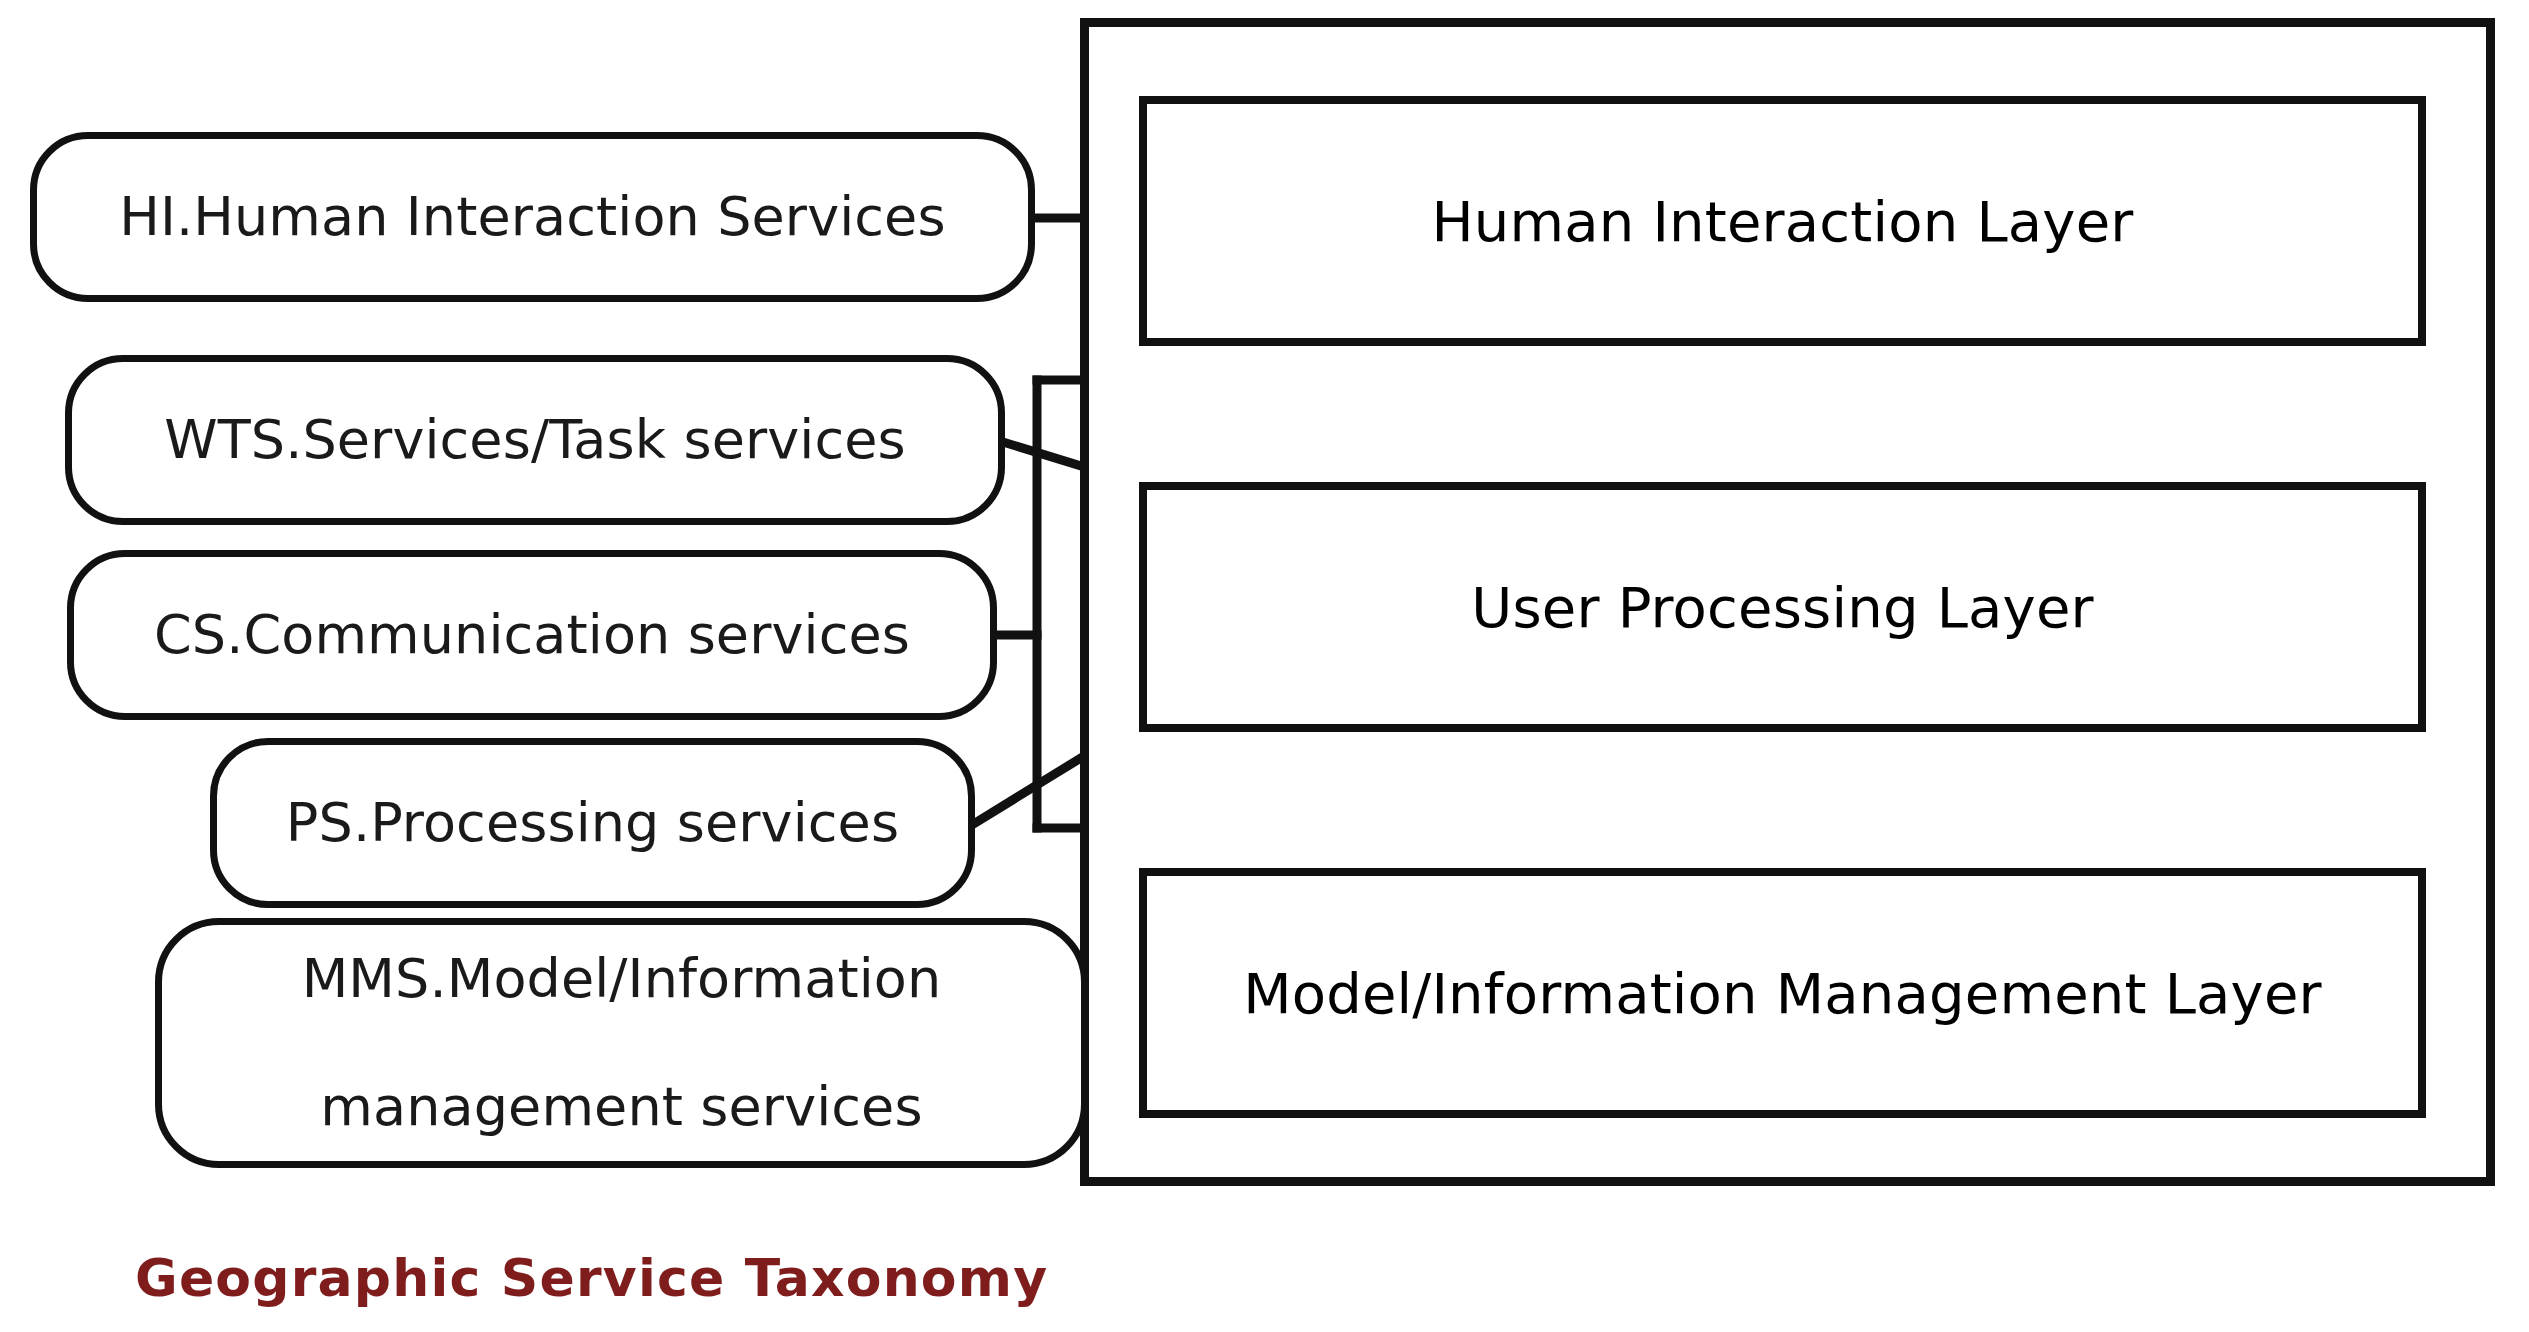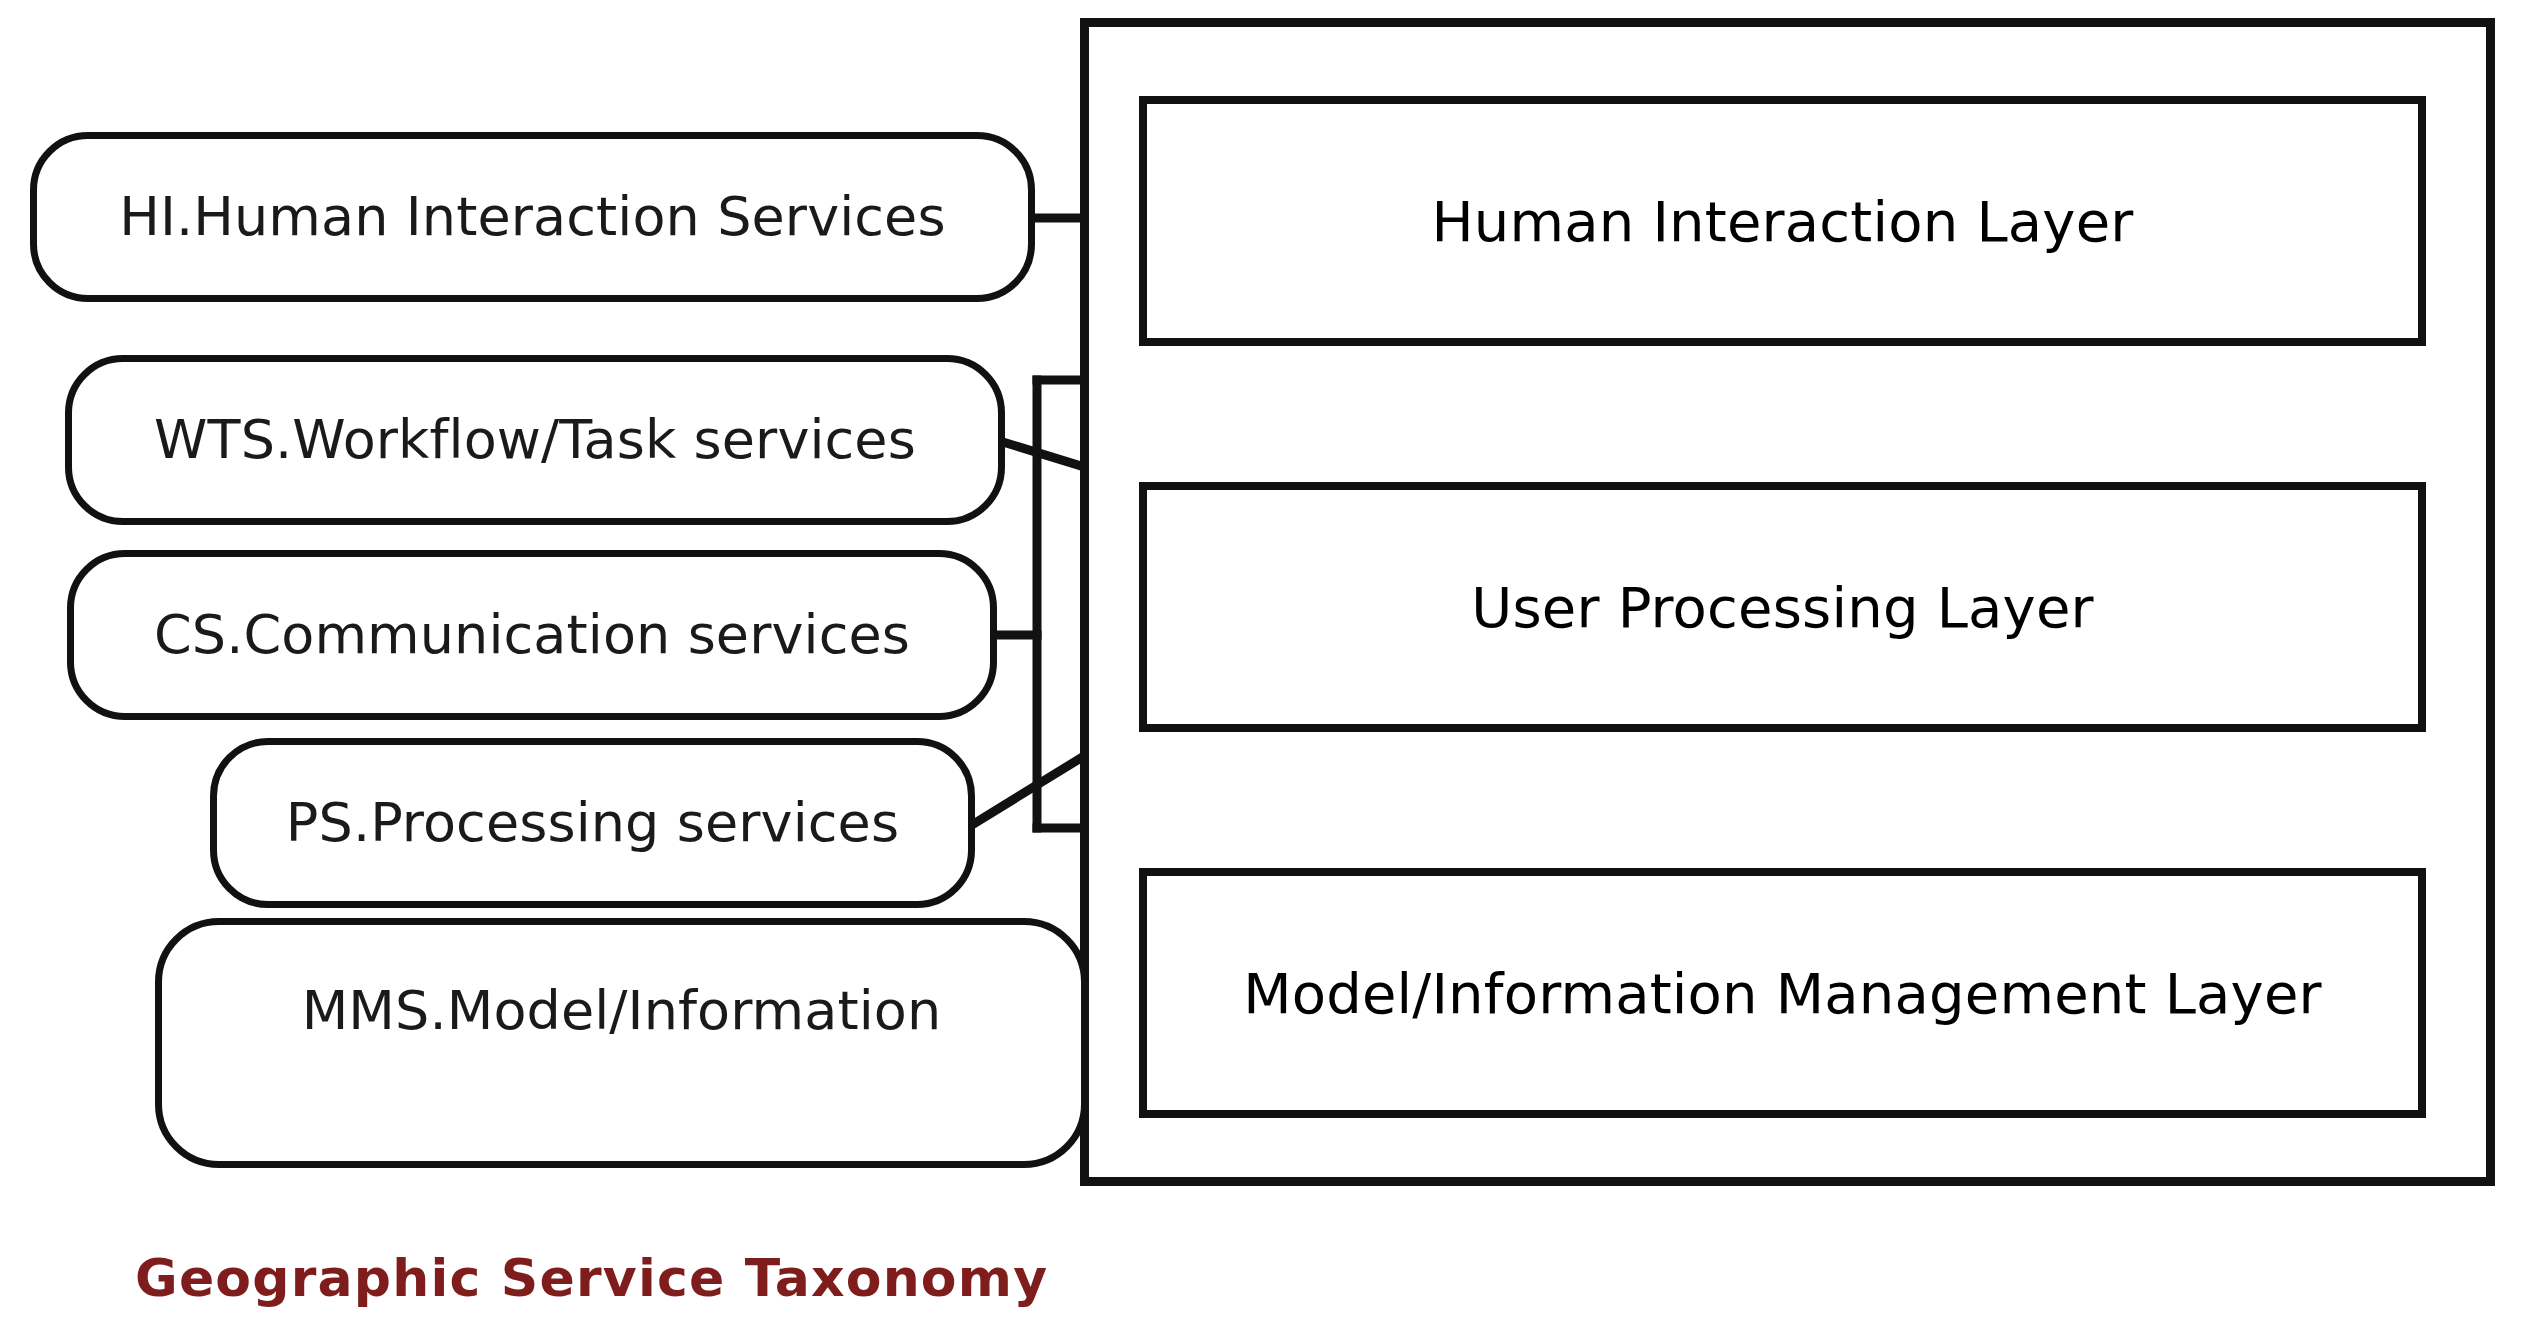--- a/index.html
+++ b/index.html
@@ -110,34 +110,35 @@
       <polygon points="1779,726 1752,786 1806,786"></polygon>
       <polygon points="1779,874 1752,814 1806,814"></polygon>
     </g>
   </svg>
 
   <div class="pill" style="left:30px; top:132px; width:1005px; height:170px;">
     <span>HI.Human Interaction Services</span>
   </div>
 
   <div class="pill" style="left:65px; top:355px; width:940px; height:170px;">
-    <span>WTS.Workflow/Task services</span>
+    <span>WTS.Services/Task services</span>
   </div>
 
   <div class="pill" style="left:55px; top:550px; width:930px; height:170px;margin-left:12px;">
     <span>CS.Communication services</span>
   </div>
 
   <div class="pill" style="left:210px; top:738px; width:765px; height:170px;">
     <span>PS.Processing services</span>
   </div>
 
   <div class="pill" style="left:155px; top:918px; width:933px; height:250px; border-radius:64px;">
     <span>
       <span>MMS.Model/Information</span><br>
+      <span>management services</span>
     </span>
   </div>
 
   <div class="arch-frame" style="left:1080px; top:18px; width:1415px; height:1168px;"></div>
 
   <div class="layer-box" style="left:1139px; top:96px; width:1287px; height:250px;">
     <span>Human Interaction Layer</span>
   </div>
 
   <div class="layer-box" style="left:1139px; top:482px; width:1287px; height:250px;align-items:center;">

